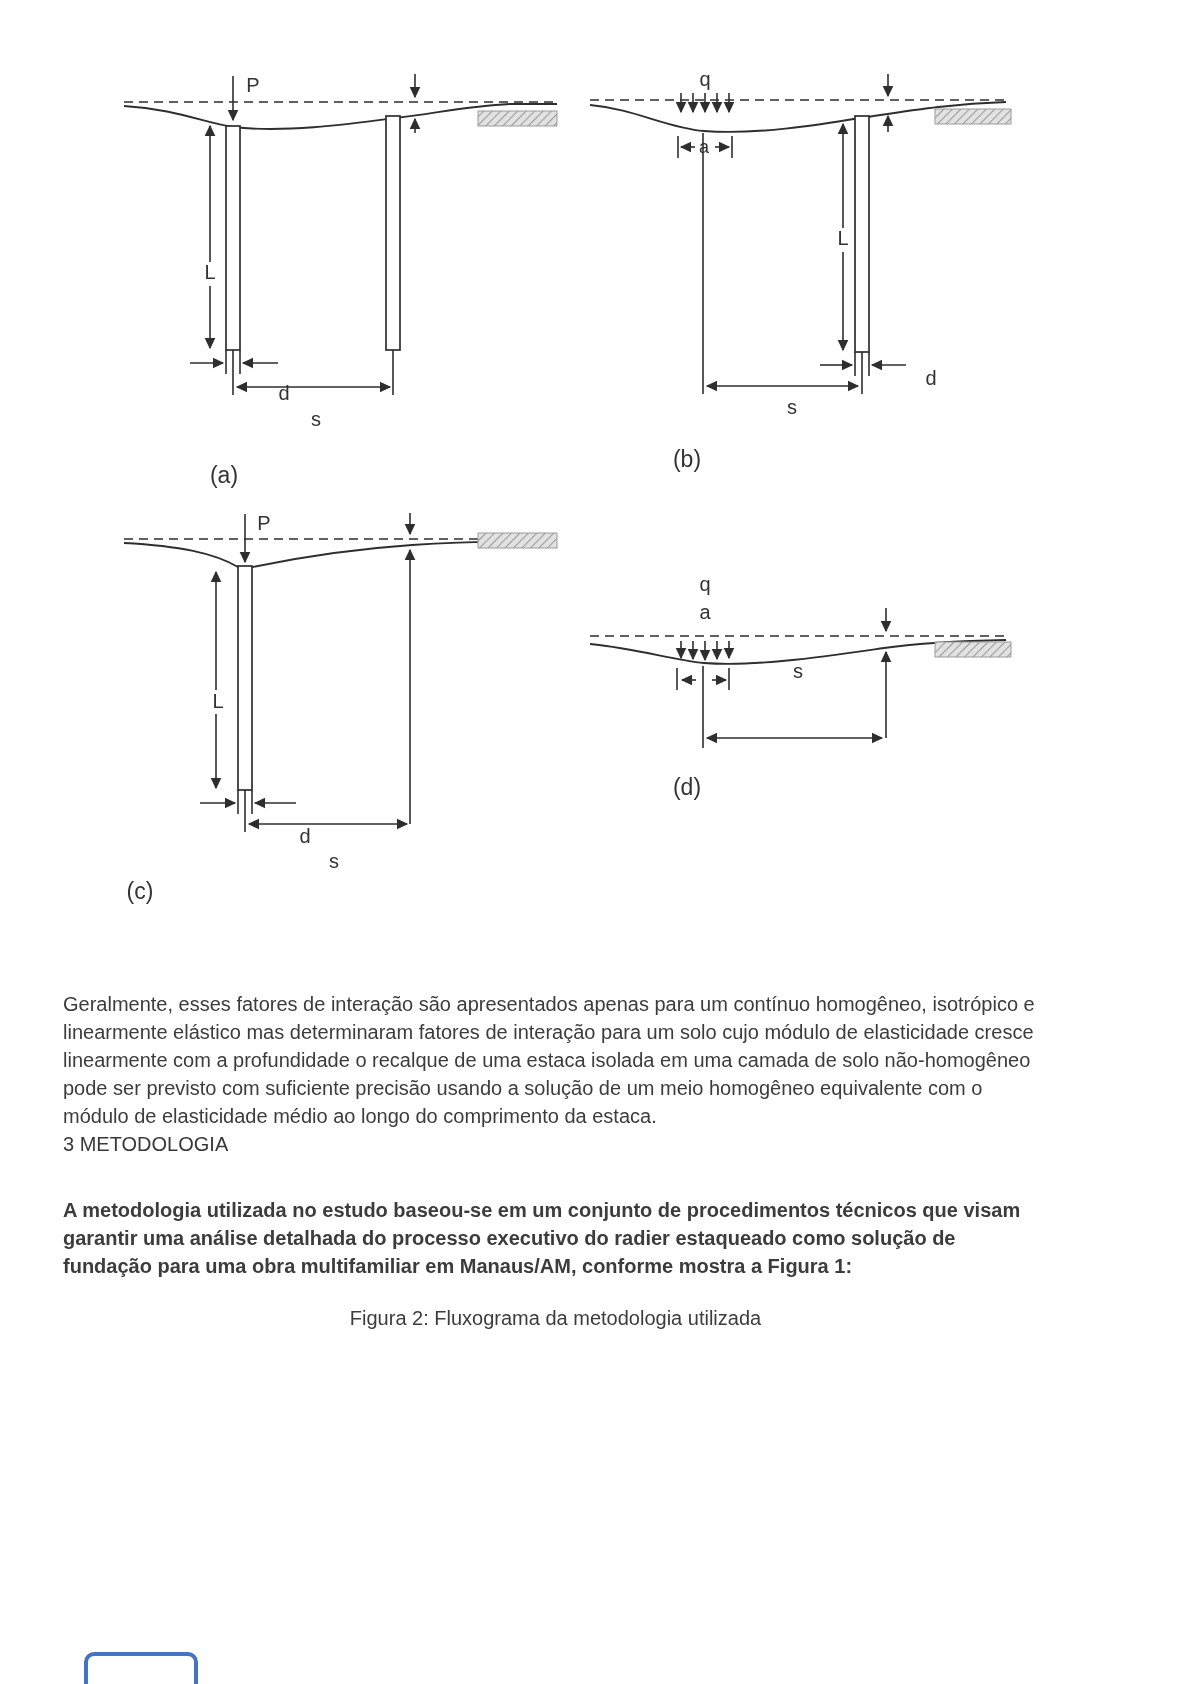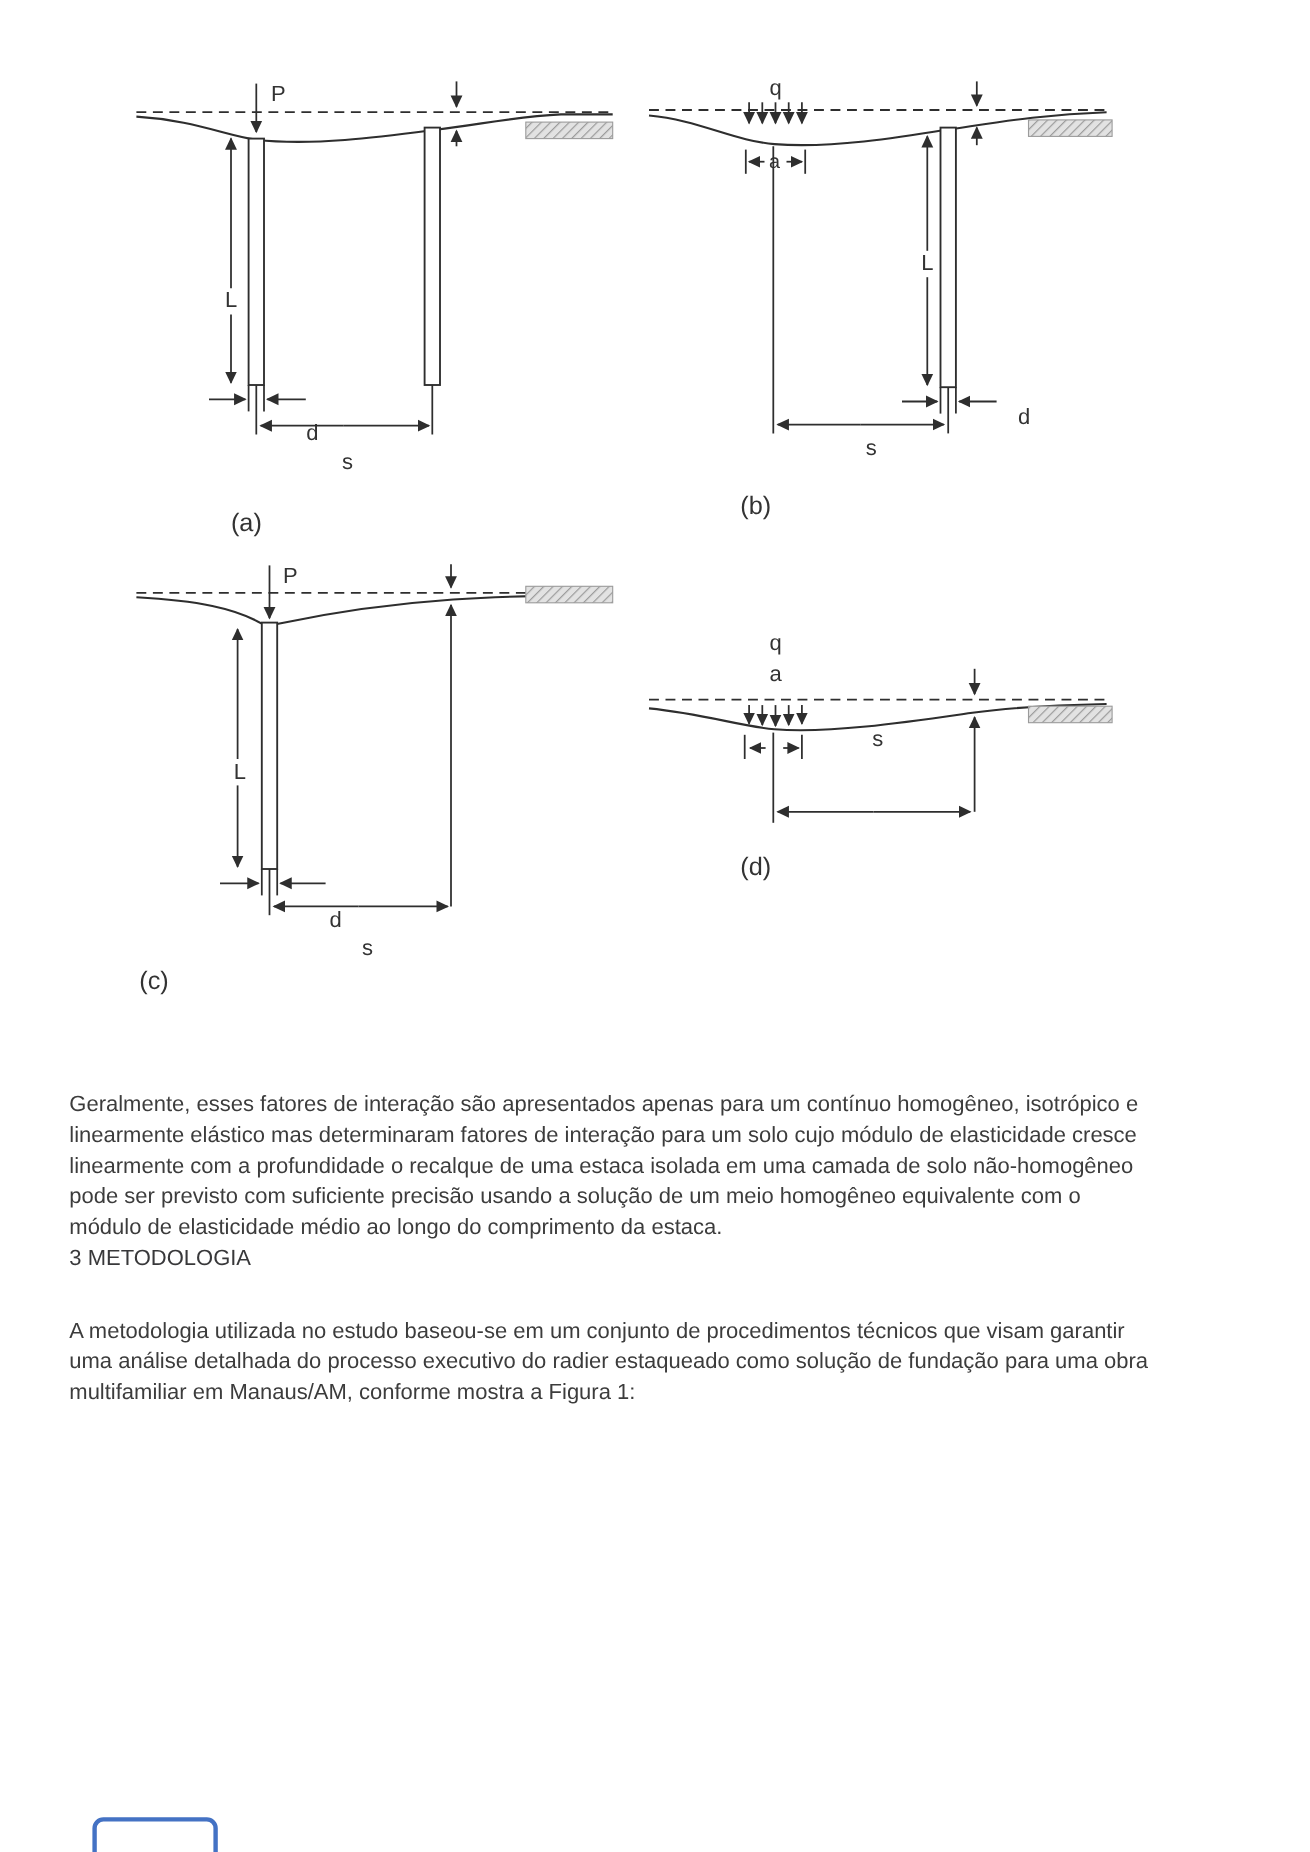--- a/index.html
+++ b/index.html
@@ -30,21 +30,21 @@
     margin-top:32px;
   }
   .textblock p{margin:0;}
   .section-heading{
     margin:30px 0 0 0;
     font-size:20px;
     line-height:28px;
     font-weight:normal;
     color:#38383a;
   }
-  .para-2{margin-top:38px !important;}
+  .para-2{margin-top:38px !important;font-weight:bold;}
   .fig-caption{
     margin-top:24px !important;
     text-align:center;
   }
   .flow-box{
     position:absolute;
     left:84px;top:1652px;
     width:106px;height:44px;
     border:4px solid #4472c4;
     border-radius:10px;
@@ -195,17 +195,18 @@
       <line class="ln" x1="886" y1="608" x2="886" y2="631" marker-end="url(#ah)"></line>
       <line class="ln" x1="886" y1="738" x2="886" y2="652" marker-end="url(#ah)"></line>
       <text class="cap" x="687" y="795" text-anchor="middle">(d)</text>
     </g>
   </svg>
 
   <div class="textblock">
     <p>Geralmente, esses fatores de interação são apresentados apenas para um contínuo homogêneo, isotrópico e linearmente elástico mas determinaram fatores de interação para um solo cujo módulo de elasticidade cresce linearmente com a profundidade o recalque de uma estaca isolada em uma camada de solo não-homogêneo pode ser previsto com suficiente precisão usando a solução de um meio homogêneo equivalente com o módulo de elasticidade médio ao longo do comprimento da estaca.</p>
     <p class="section-heading">3 METODOLOGIA</p>
     <p class="para-2">A metodologia utilizada no estudo baseou-se em um conjunto de procedimentos técnicos que visam garantir uma análise detalhada do processo executivo do radier estaqueado como solução de fundação para uma obra multifamiliar em Manaus/AM, conforme mostra a Figura 1:</p>
+    <p class="fig-caption">Figura 2: Fluxograma da metodologia utilizada</p>
   </div>
 
   <div class="flow-box"></div>
 
 </div>
 
 </body></html>

